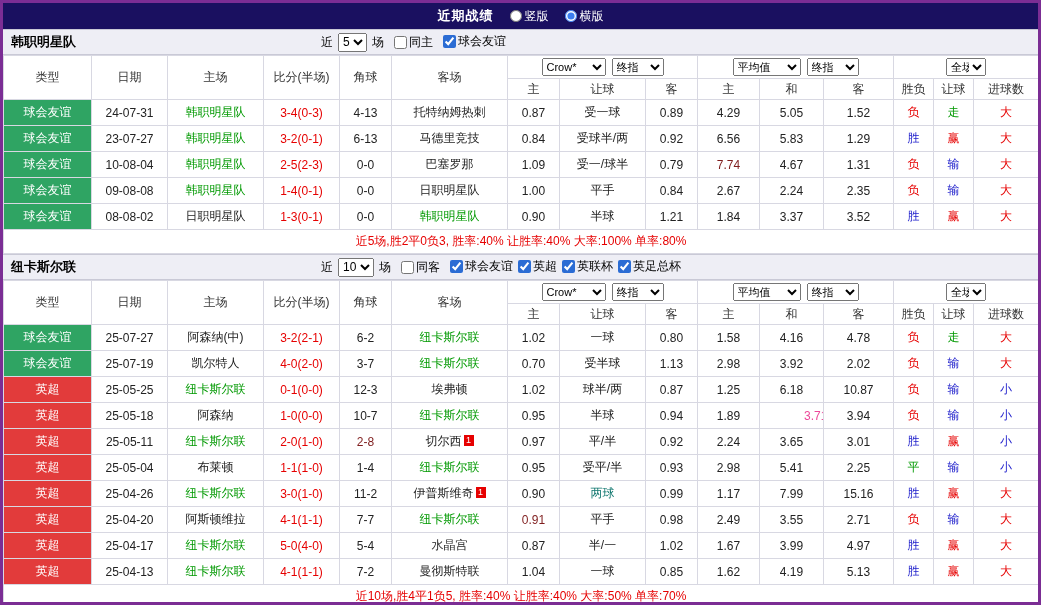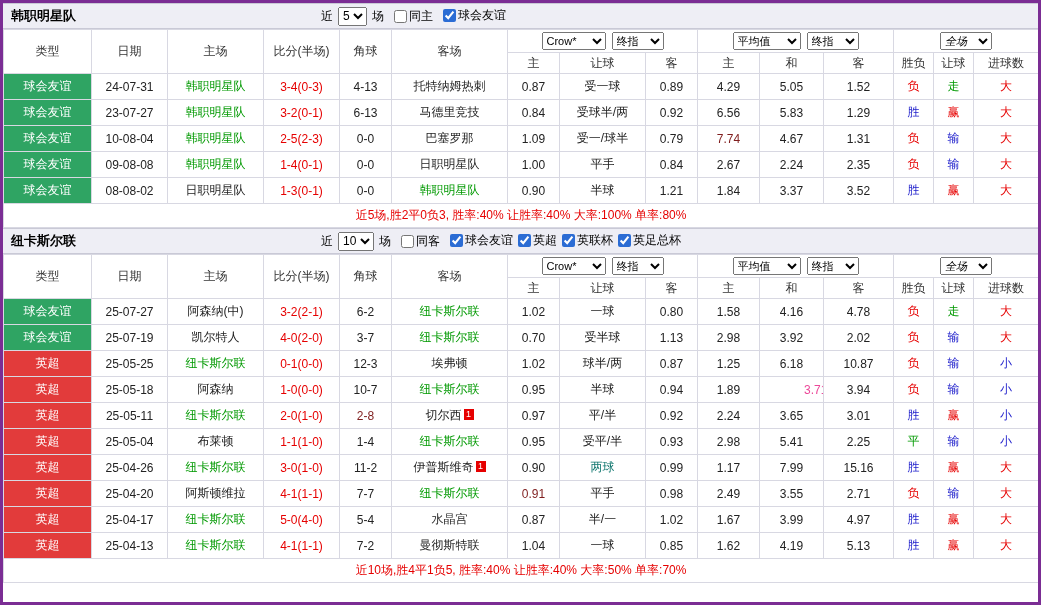--- a/index.html
+++ b/index.html
@@ -31,37 +31,48 @@
 
   table { width: 100%; border-collapse: collapse; table-layout: fixed; font-size: 12px; text-align: center; color: #222; }
   th, td { border: 1px solid #d8d8e2; padding: 0; overflow: hidden; white-space: nowrap; }
   thead th { font-weight: normal; color: #333; background: #fff; }
   .hrowA th { height: 23px; }
   .hrowB th { height: 21px; }
   thead select { font-size: 11px; height: 18px; margin: 0 3px; vertical-align: middle; }
   .sel-odds  { width: 64px; }
   .sel-stage { width: 52px; }
   .sel-avg   { width: 68px; }
-  .sel-scope { width: 52px; font-style: italic; }
+  .sel-scope { width: 40px; }
   tbody td { height: 26px; }
   tbody span { display: inline-block; vertical-align: middle; }
   .type-cell { font-size: 12px; }
   .badge {
     display: inline-block; background: #e60000; color: #fff;
     font-size: 9px; width: 10px; height: 11px; line-height: 11px;
     margin-left: 2px; vertical-align: top; margin-top: 2px;
   }
   .summary-row td { height: 24px; }
   .summary-row span { color: #e60000; }
   .link { cursor: pointer; }
 </style>
 </head>
 <body>
 
 <div class="page">
+  <div class="title-bar">
+    <span class="title">近期战绩</span>
+    <label class="radio-label">
+      <input type="radio" name="layout" style="">
+      <span>竖版</span>
+    </label>
+    <label class="radio-label">
+      <input type="radio" name="layout" checked="" style="">
+      <span>横版</span>
+    </label>
+  </div>
   <div id="sections">
   <div class="section">
     <div class="sec-header">
       <span class="team-name">韩职明星队</span>
       <span class="filters">
         <span class="near-label">近</span>
         <select class="count-select"><option>5</option></select>
         <span class="matches-label">场</span>
         <label class="chk same-chk">
           <input type="checkbox" style="">

